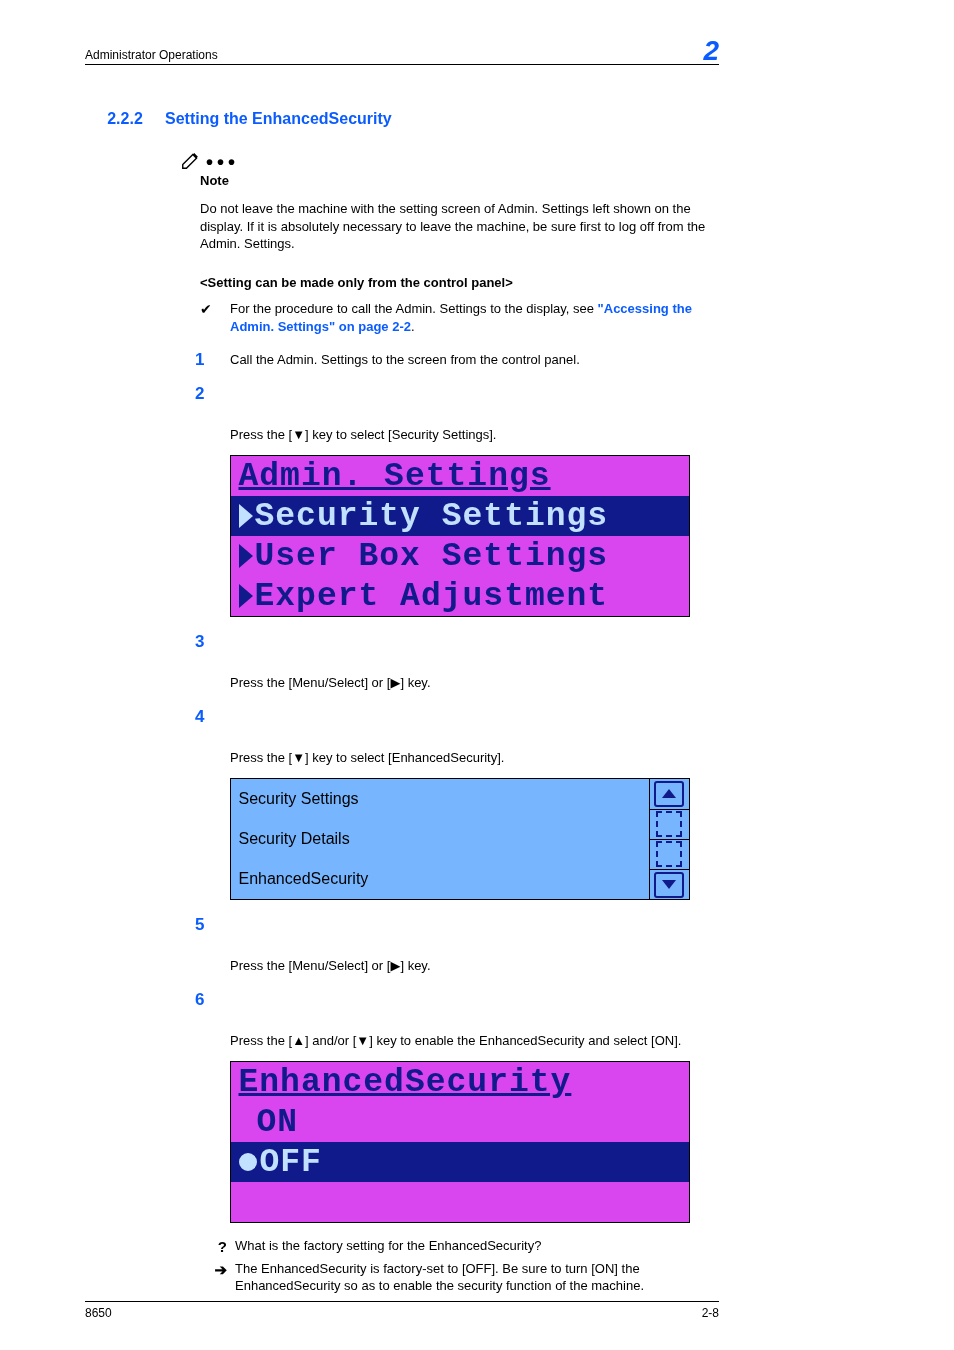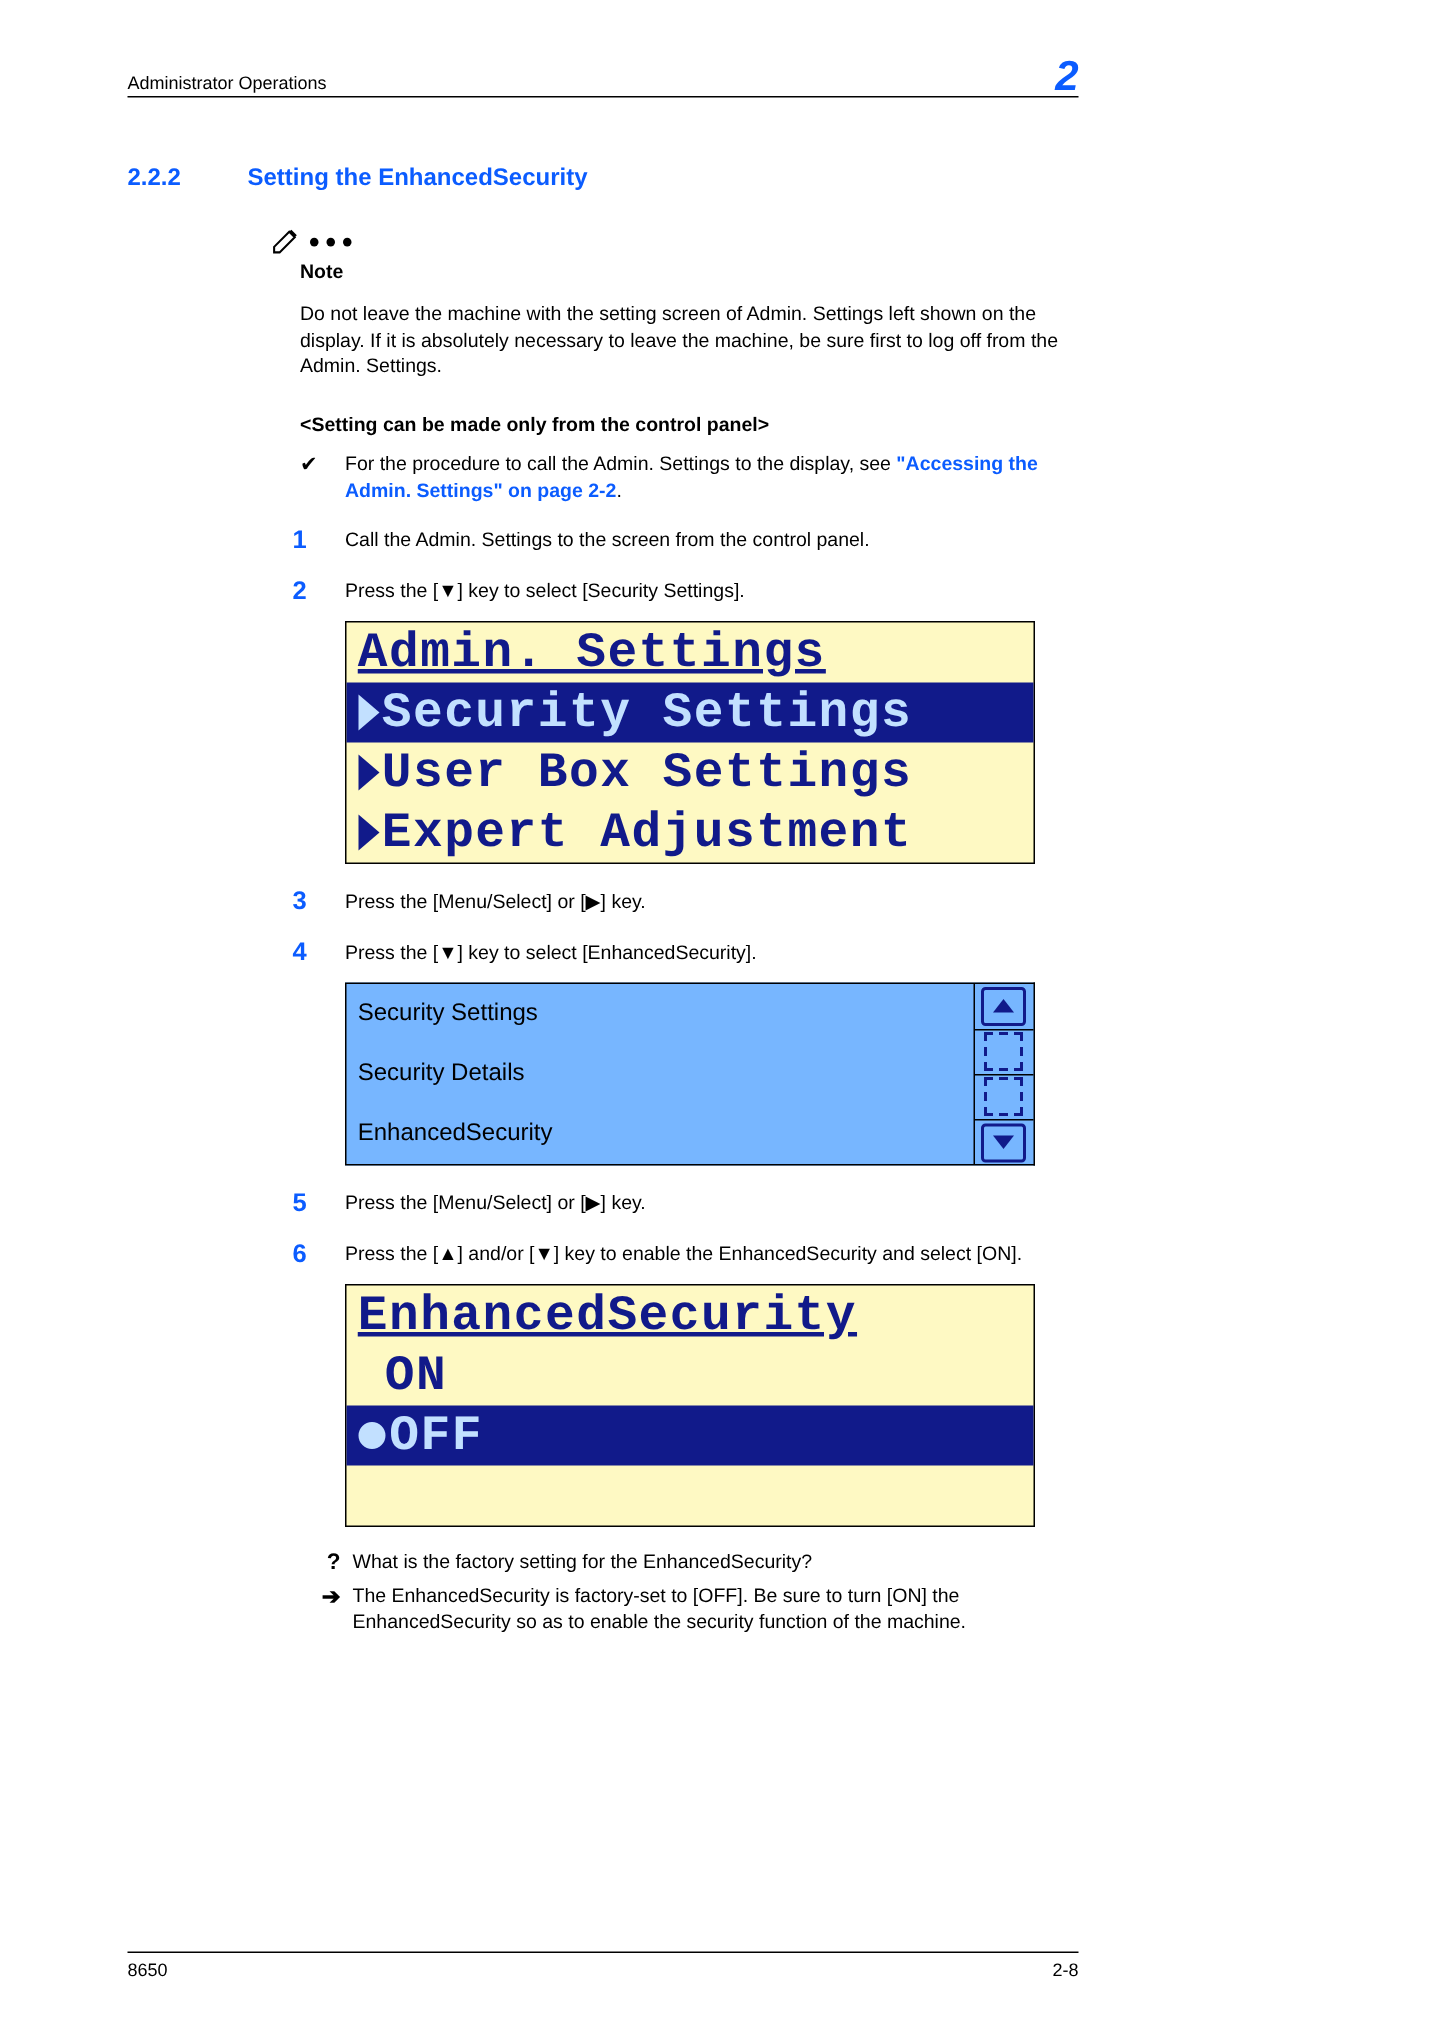--- a/index.html
+++ b/index.html
@@ -30,20 +30,21 @@
   .header-num {
     font-size: 28px;
     font-weight: bold;
     font-style: italic;
     color: #0b5cff;
     line-height: 0.8;
   }
   .section-row {
     display: flex;
     margin-top: 45px;
+    text-align: center;
   }
   .sec-num {
     color: #0b5cff;
     font-weight: bold;
     font-size: 16px;
     width: 80px;
   }
   .sec-title {
     color: #0b5cff;
     font-weight: bold;
@@ -115,21 +116,21 @@
     font-size: 15px;
     font-weight: bold;
   }
   .link {
     color: #0b5cff;
     font-weight: bold;
   }
   .lcd {
     width: 460px;
     margin: 12px auto 0 auto;
-    background: #fef9c3;
+    background: #d946ef;
     border: 1px solid #000;
     box-sizing: border-box;
   }
   .lcd-row {
     display: flex;
     align-items: center;
     height: 40px;
     padding: 0 8px;
   }
   .lcd .title {
@@ -212,20 +213,21 @@
   }
   .tri-down {
     width:0;height:0;border-left:7px solid transparent;border-right:7px solid transparent;border-top:9px solid #111a8a;
   }
   .box-dashed {
     width:22px;height:22px;border:2px dashed #111a8a;
   }
   .lcd3 .lcd-row.empty { height:40px; }
   .key {
     font-family: Arial, sans-serif;
+    margin-top: 41px;
   }
   .footer {
     position:absolute;
     bottom:30px; left:85px; right:85px;
     border-top:1px solid #000;
     display:flex;
     justify-content:space-between;
     font-size:12px;
     padding-top:4px;
   }

